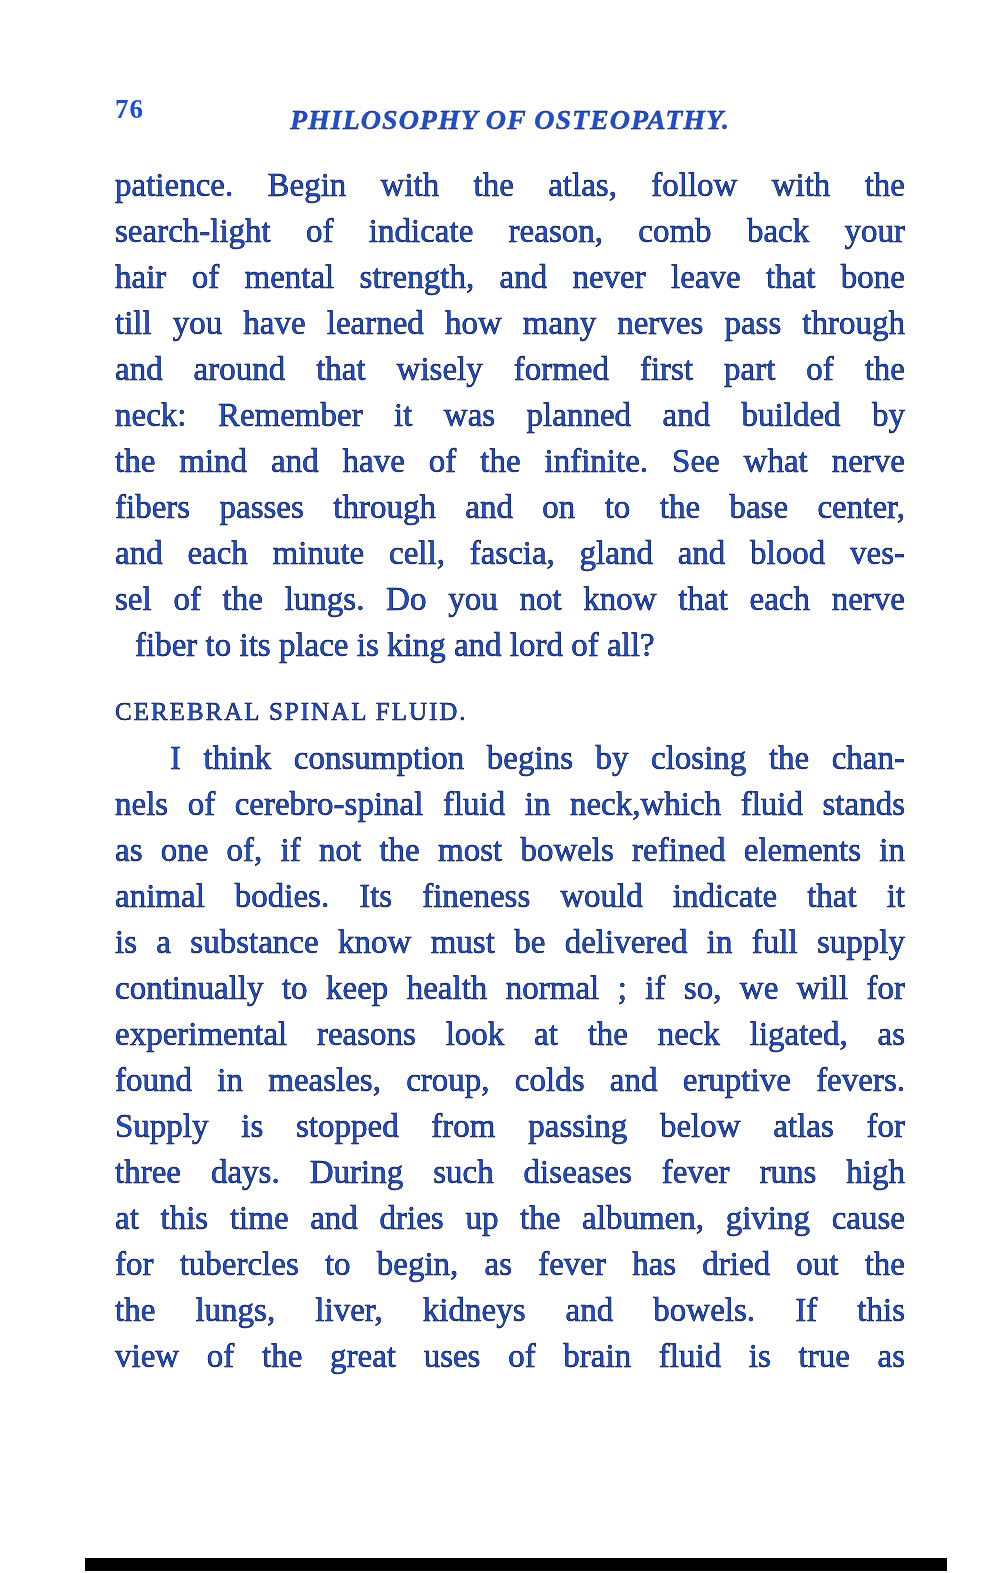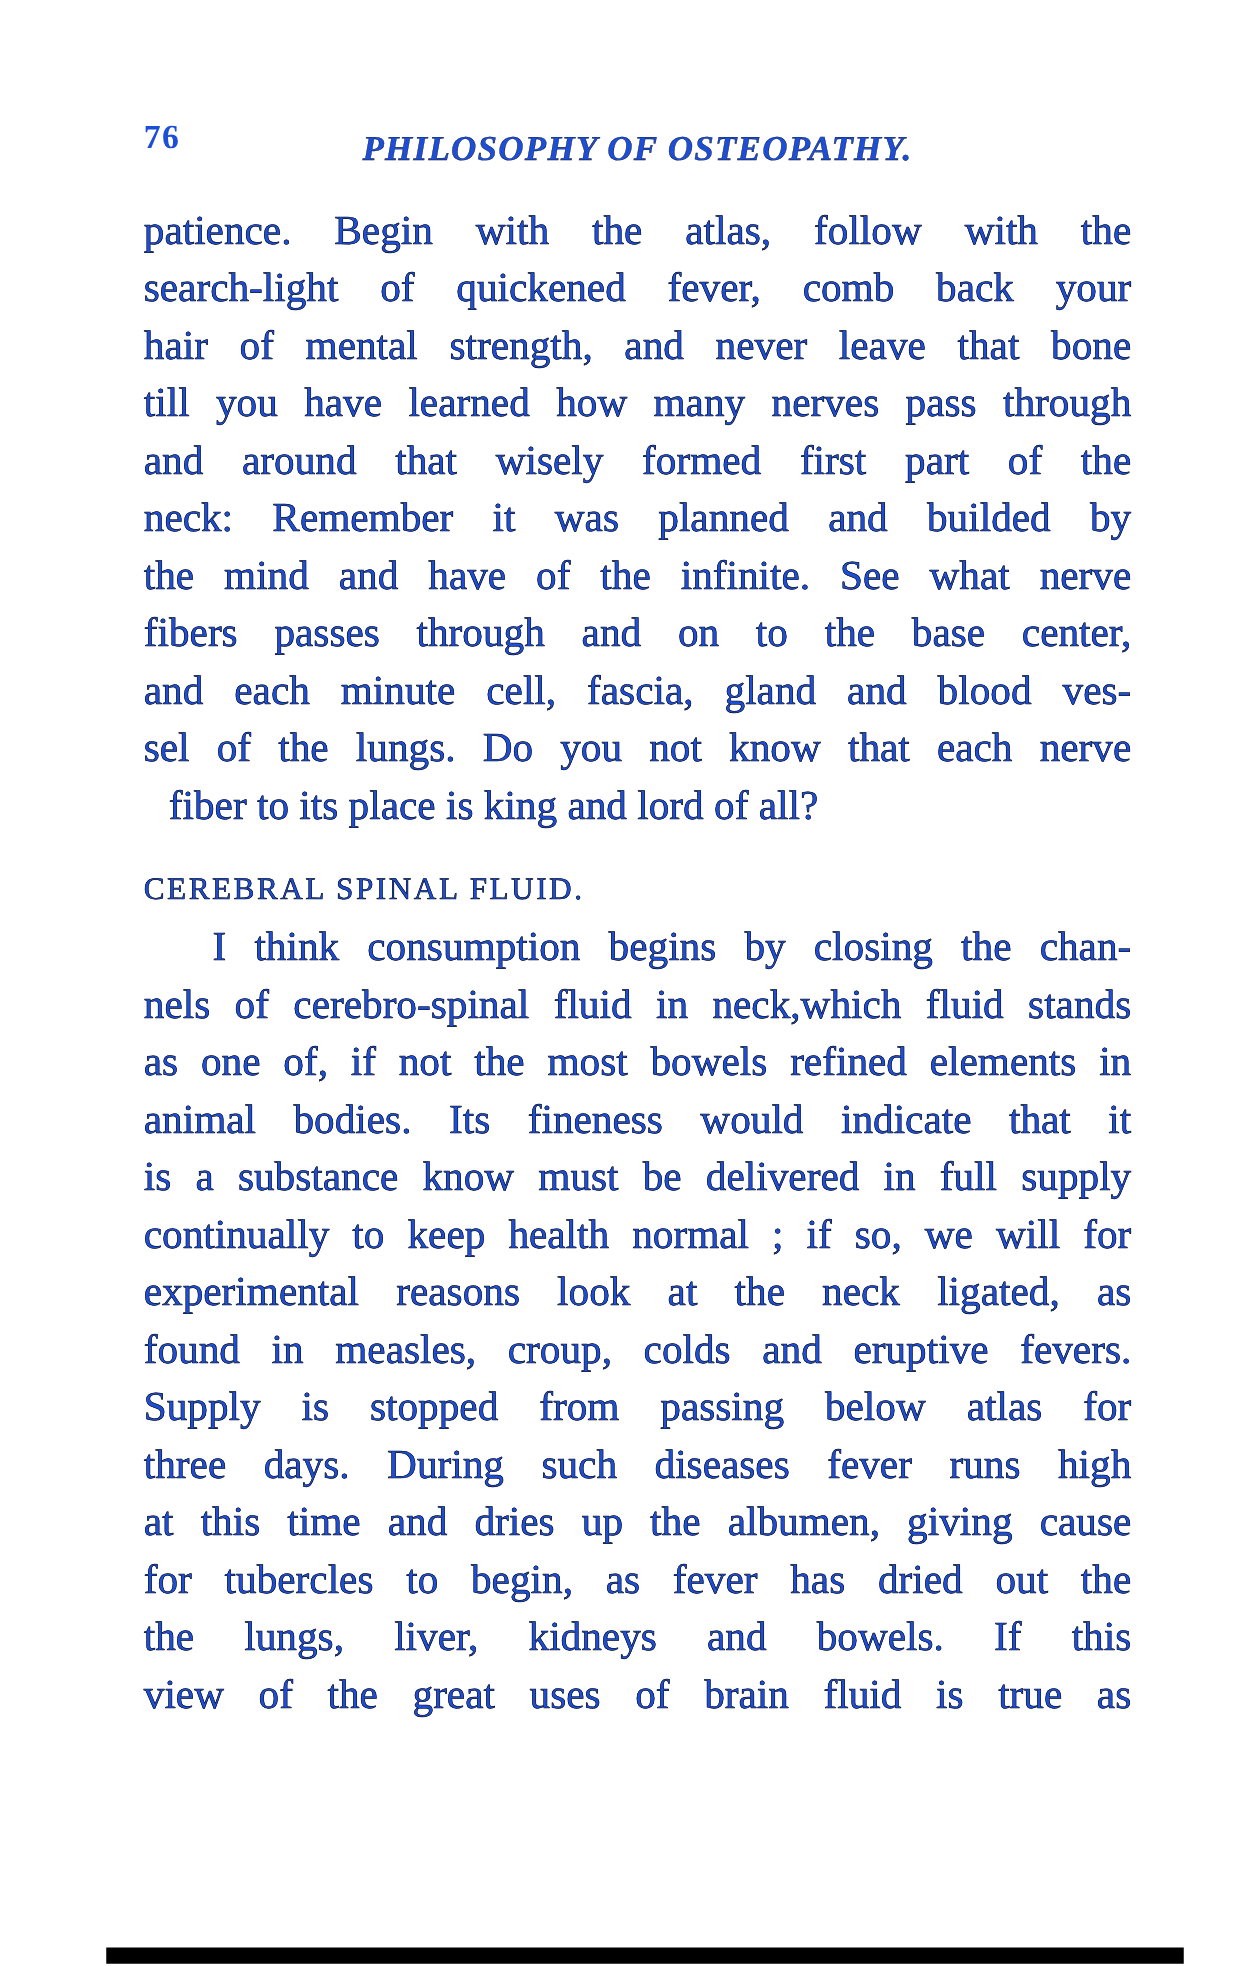--- a/index.html
+++ b/index.html
@@ -85,21 +85,21 @@
 </head>
 <body>
 
 <div class="page">
 
   <div class="pagenum">76</div>
   <div class="running-title">PHILOSOPHY OF OSTEOPATHY.</div>
 
   <div class="textblock para1">
     <div class="line">patience. Begin with the atlas, follow with the</div>
-    <div class="line">search-light of quickened fever, comb back your</div>
+    <div class="line">search-light of indicate reason, comb back your</div>
     <div class="line">hair of mental strength, and never leave that bone</div>
     <div class="line">till you have learned how many nerves pass through</div>
     <div class="line">and around that wisely formed first part of the</div>
     <div class="line">neck: Remember it was planned and builded by</div>
     <div class="line">the mind and have of the infinite. See what nerve</div>
     <div class="line">fibers passes through and on to the base center,</div>
     <div class="line">and each minute cell, fascia, gland and blood ves-</div>
     <div class="line">sel of the lungs. Do you not know that each nerve</div>
     <div class="line endline">fiber to its place is king and lord of all?</div>
   </div>

